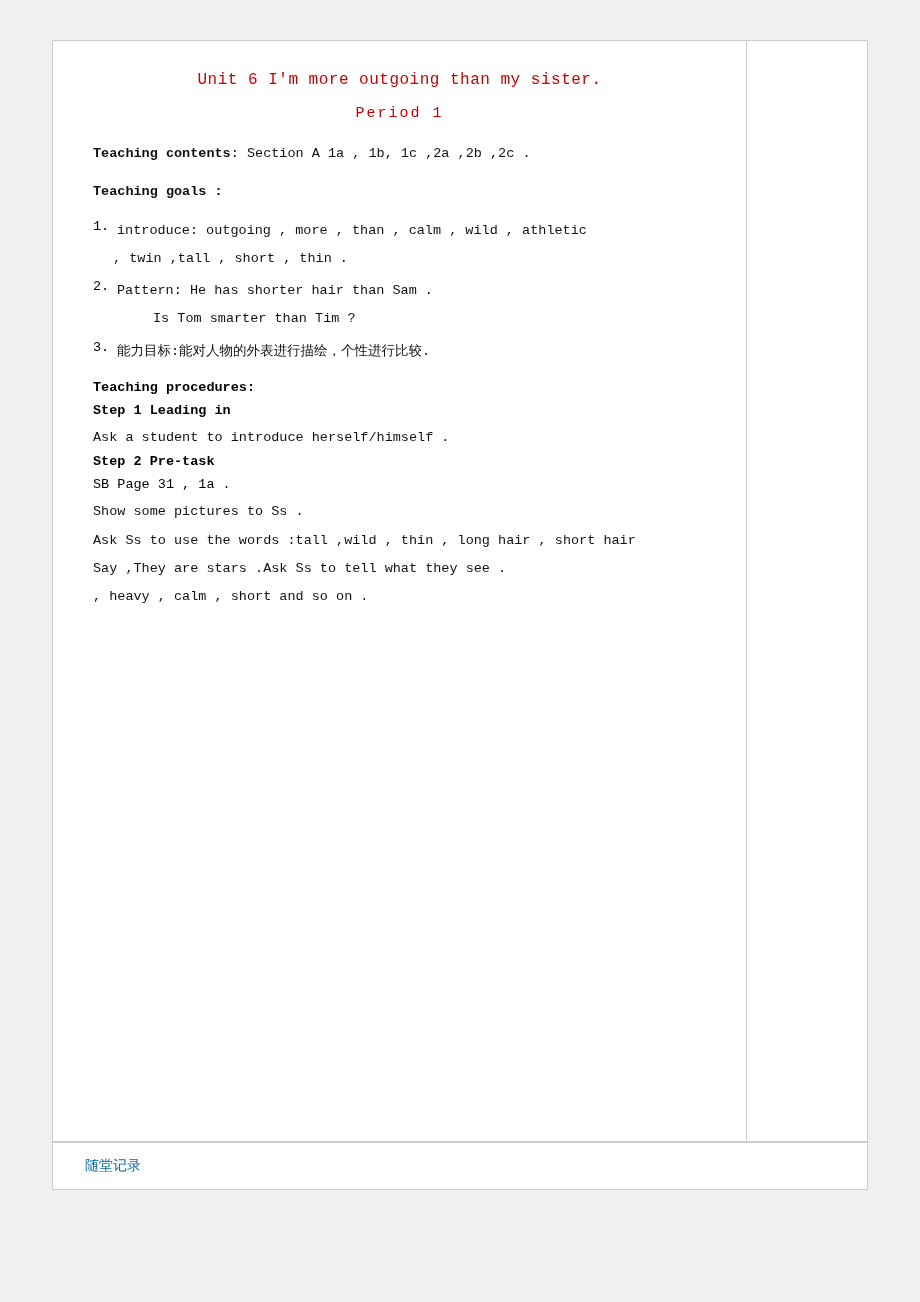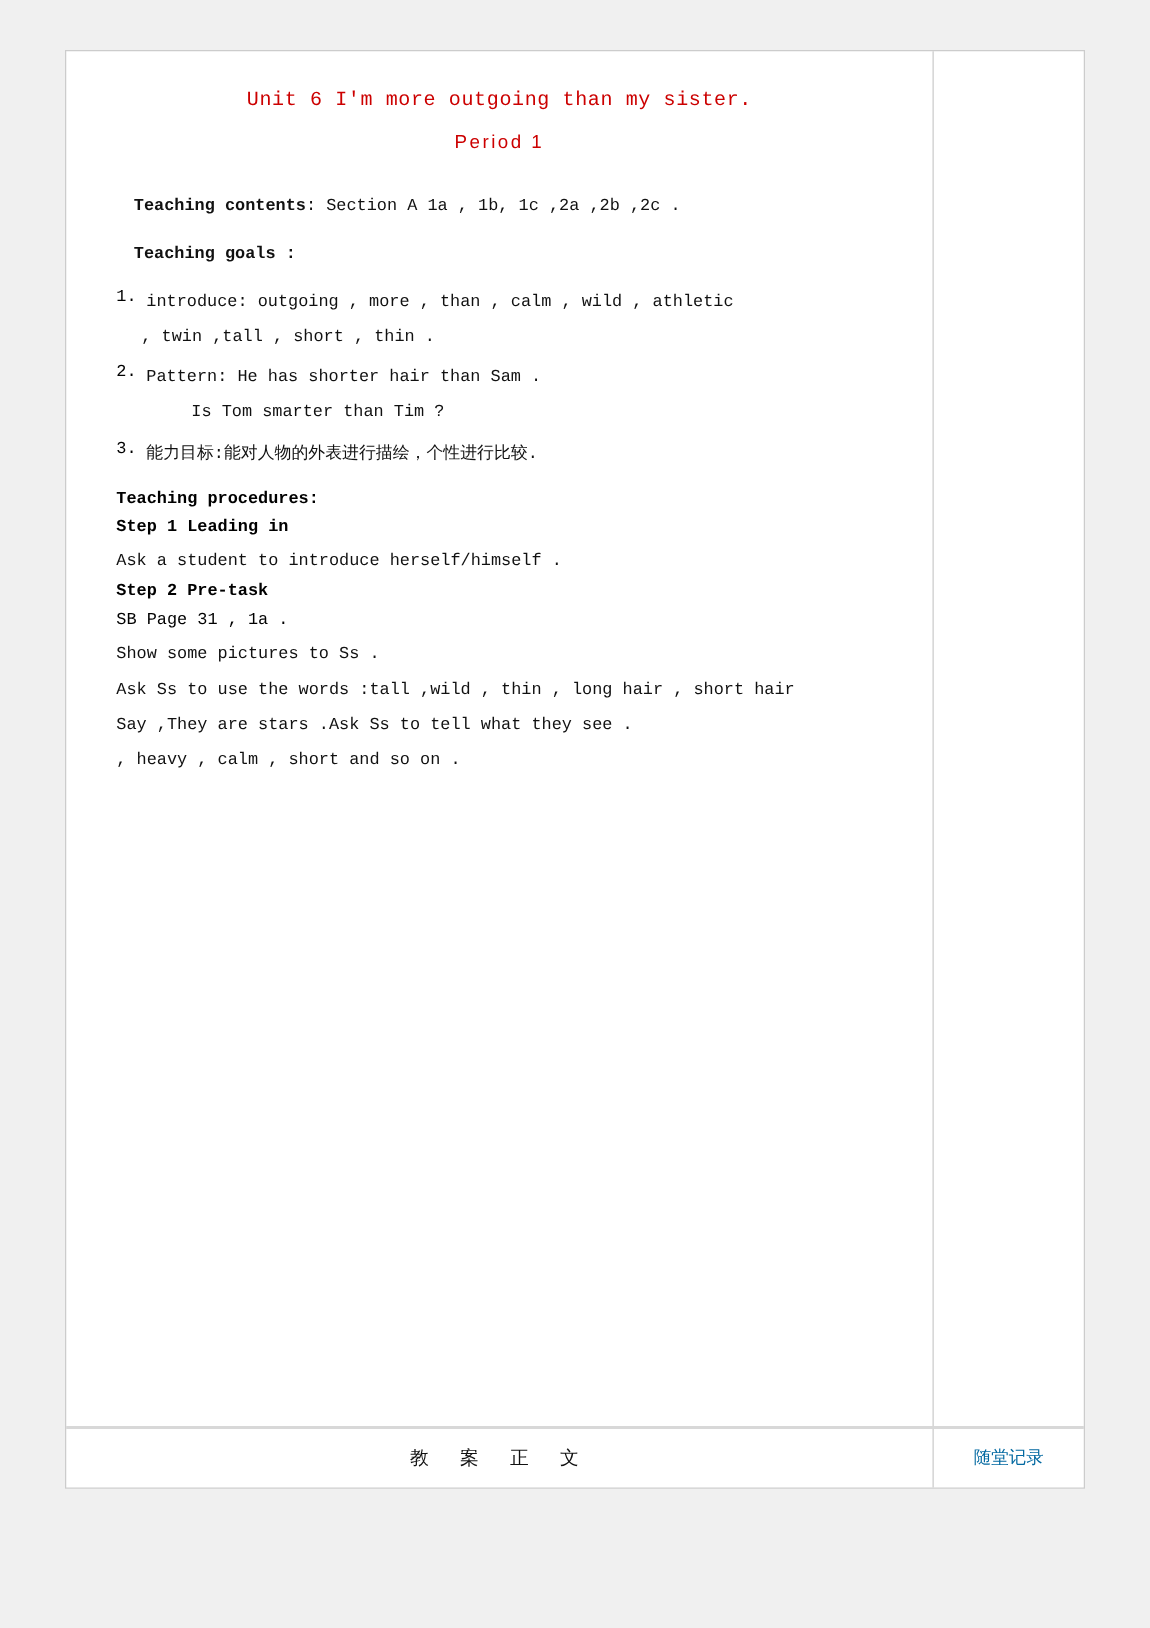--- a/index.html
+++ b/index.html
@@ -48,33 +48,32 @@
       color: #cc0000;
       font-family: "Courier New", Courier, monospace;
       font-size: 16px;
       text-align: center;
       margin-bottom: 16px;
       letter-spacing: 0.5px;
     }
 
     .period-title {
       color: #cc0000;
-      font-family: Liberation Sans, sans-serif;
+      font-family: Liberation Mono, monospace;
       font-size: 15px;
       text-align: center;
-      margin-bottom: 32px;
+      margin-bottom: 20px;
       letter-spacing: 2px;
     }
 
     .teaching-section {
       margin-bottom: 14px;
       font-size: 13.5px;
       line-height: 1.8;
       color: #111;
-      margin-left: 14px;
     }
 
     .label-bold {
       font-weight: bold;
       font-family: "Courier New", Courier, monospace;
       font-size: 13.5px;
     }
 
     .normal-text {
       font-weight: normal;
@@ -210,16 +209,15 @@
       <div class="body-line">Ask Ss to use the words :tall ,wild , thin , long hair , short hair</div>
       <div class="body-line">Say ,They are stars .Ask Ss to tell what they see .</div>
       <div class="body-line">, heavy , calm , short and so on .</div>
 
     </div>
 
     <div class="side-notes"></div>
   </div>
 
   <div class="footer-row">
-    <div class="footer-main">教    案    正    文</div>
     <div class="footer-side">随堂记录</div>
   </div>
 </div>
 
 </body></html>

